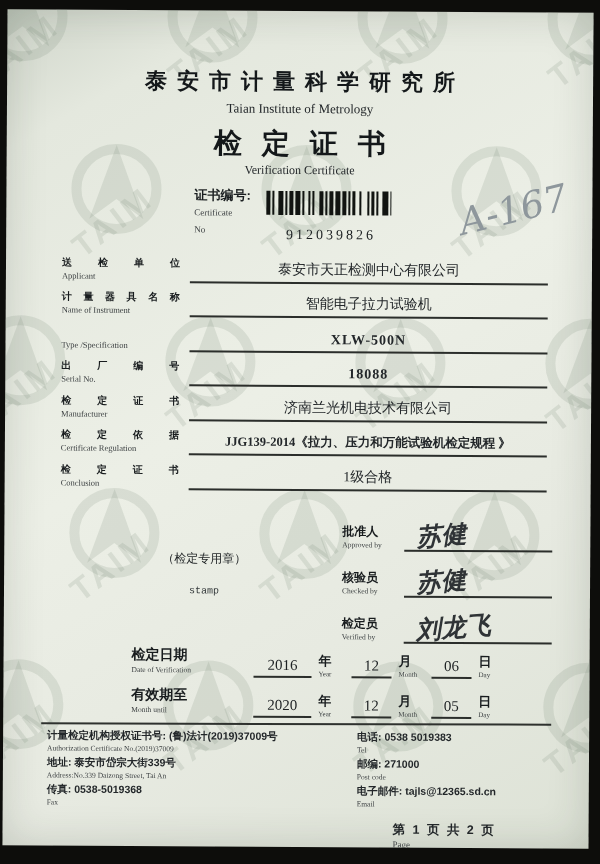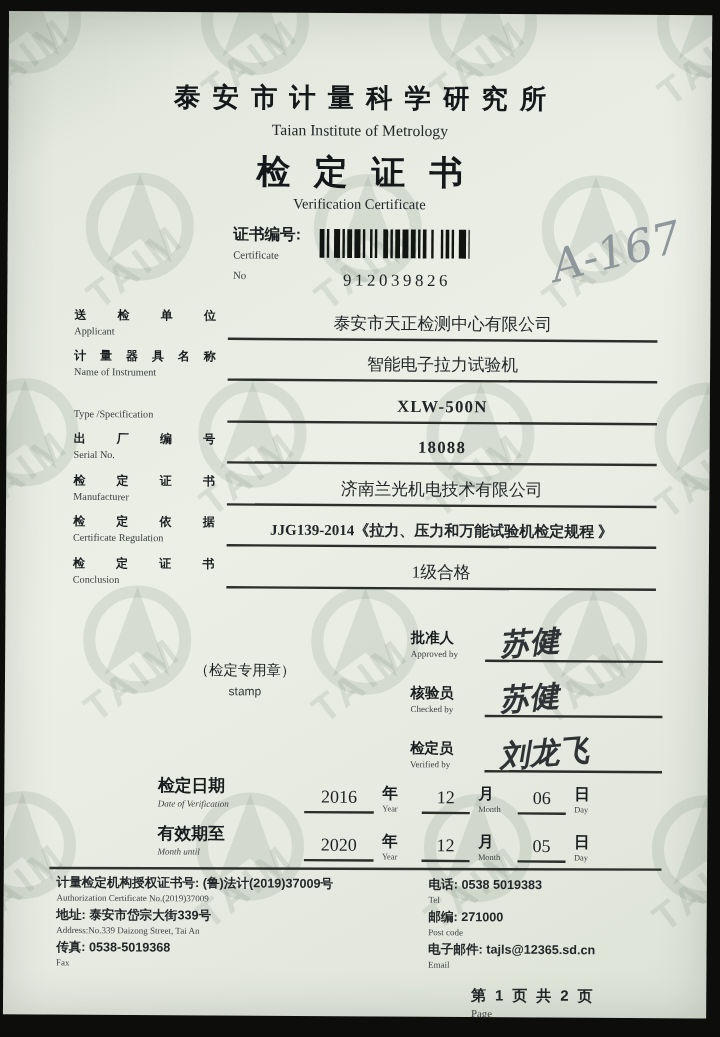--- a/index.html
+++ b/index.html
@@ -43,37 +43,37 @@
   .flcn{font-size:10px;font-weight:bold;color:#181c1e;width:118px;
         text-align:justify;text-align-last:justify;}
   .flen{font-family:"Liberation Serif",serif;font-size:8.5px;color:#3c4042;margin-top:1px;}
   .fvalue{flex:1;text-align:center;font-family:"Liberation Serif","DejaVu Serif",serif;
           font-size:14px;color:#23272a;border-bottom:2px solid var(--line);padding-bottom:3px;}
   .frow:nth-child(6) .fvalue{font-size:12.5px;font-weight:bold;}
   .frow:nth-child(3) .fvalue,.frow:nth-child(4) .fvalue{letter-spacing:1px;font-weight:bold;}
 
   .stampbox{position:absolute;top:540px;left:130px;width:140px;text-align:center;}
   .stcn{font-size:12px;color:#1d2123;}
-  .sten{font-family:Liberation Sans, sans-serif;font-size:10px;color:#33383a;margin-top:4px;}
+  .sten{font-family:Liberation Mono, monospace;font-size:10px;color:#33383a;margin-top:18px;}
 
   .sigs{position:absolute;top:494px;left:338px;width:210px;}
   .sigrow{display:flex;align-items:flex-end;height:46px;}
   .siglabel{width:62px;padding-bottom:2px;}
   .slcn{font-size:12px;font-weight:bold;color:#181c1e;}
   .slen{font-family:"Liberation Serif",serif;font-size:7.5px;color:#3c4042;}
   .signamebox{flex:1;border-bottom:2px solid var(--line);text-align:left;padding-left:12px;}
   .signame{display:inline-block;font-family:"DejaVu Serif",serif;font-style:italic;
            font-size:25px;font-weight:bold;color:var(--ink);transform:rotate(-5deg);
            margin-bottom:-2px;}
 
   .dates{position:absolute;top:636px;left:128px;}
   .drow{display:flex;align-items:flex-end;margin-bottom:9px;}
   .dlabel{width:122px;padding-bottom:3px;}
   .dlcn{font-size:14px;font-weight:bold;color:#181c1e;}
-  .dlen{font-family:"Liberation Serif",serif;font-size:7.5px;color:#3c4042;margin-top:1px;font-style:italic;}
+  .dlen{font-family:"Liberation Serif",serif;font-size:7.5px;color:#3c4042;margin-top:1px;}
   .dnum{display:inline-block;border-bottom:2px solid var(--line);text-align:center;
         font-family:"Liberation Serif",serif;font-size:15px;color:#1d2123;padding:0 4px 2px;}
   .dnum.y{width:58px;} .dnum.m{width:40px;} .dnum.d{width:40px;}
   .dunit{display:inline-block;width:40px;vertical-align:bottom;text-align:left;padding-left:7px;}
   .ducn{display:block;font-size:13px;font-weight:bold;color:#181c1e;}
   .duen{display:block;font-family:"Liberation Serif",serif;font-size:7px;color:#3c4042;}
 
   .footline{position:absolute;top:712px;left:38px;right:38px;border-top:2px solid #2e312e;
             transform:rotate(-0.2deg);}
   .footer{position:absolute;top:719px;left:44px;right:30px;display:flex;}

